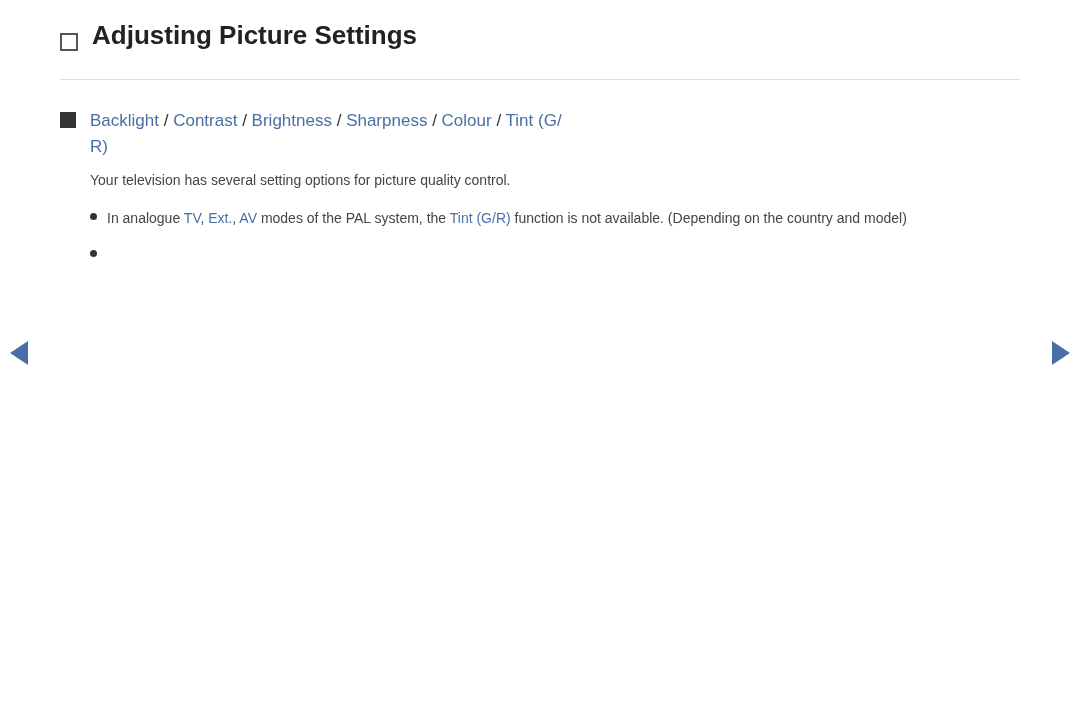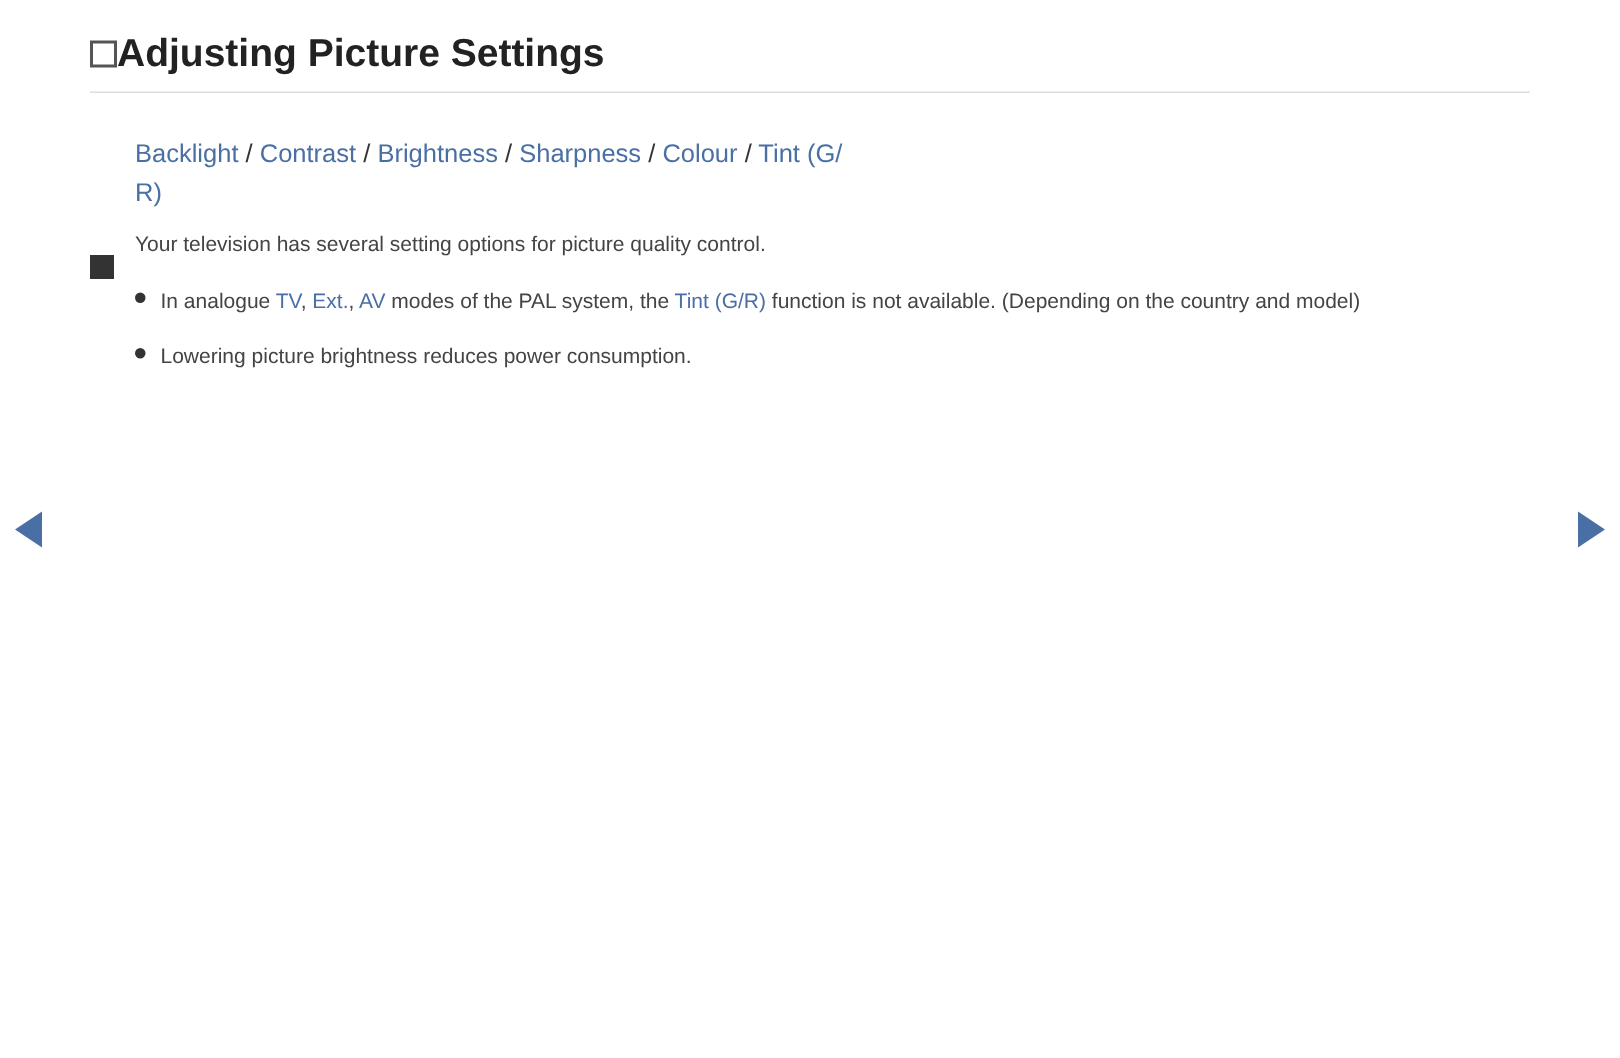--- a/index.html
+++ b/index.html
@@ -21,45 +21,45 @@
 
     .page-container {
       width: 100%;
       height: 100%;
       position: relative;
       padding: 20px 60px 20px 60px;
     }
 
     .page-title-row {
       display: flex;
-      align-items: center;
+      align-items: flex-end;
+      gap: 14px;
       margin-bottom: 28px;
       border-bottom: 1px solid #dddddd;
-      padding-bottom: 10px;
+      padding-bottom: 28px;
     }
 
     .title-checkbox {
       width: 18px;
       height: 18px;
       border: 2px solid #555;
       display: inline-block;
       flex-shrink: 0;
     }
 
     .page-title {
       font-size: 26px;
       font-weight: bold;
       color: #222222;
     }
 
     .section {
       display: flex;
       gap: 14px;
       margin-bottom: 18px;
-      align-items: center;
     }
 
     .section-bullet {
       width: 16px;
       height: 16px;
       background: #333333;
       flex-shrink: 0;
       margin-top: 4px;
     }
 
@@ -224,23 +224,20 @@
             modes of the PAL system, the
             <a class="link" href="#">Tint (G/R)</a>
             function is not available. (Depending on the country and model)
           </span>
         </li>
 
 
 
         <li>
           <div class="bullet-dot"></div>
-          <span>
-            Lowering picture brightness reduces power consumption.
-          </span>
         </li>
 
       </ul>
     </div>
   </div>
 
   <div class="nav-arrow-left"></div>
   <div class="nav-arrow-right"></div>
 
 </div>

